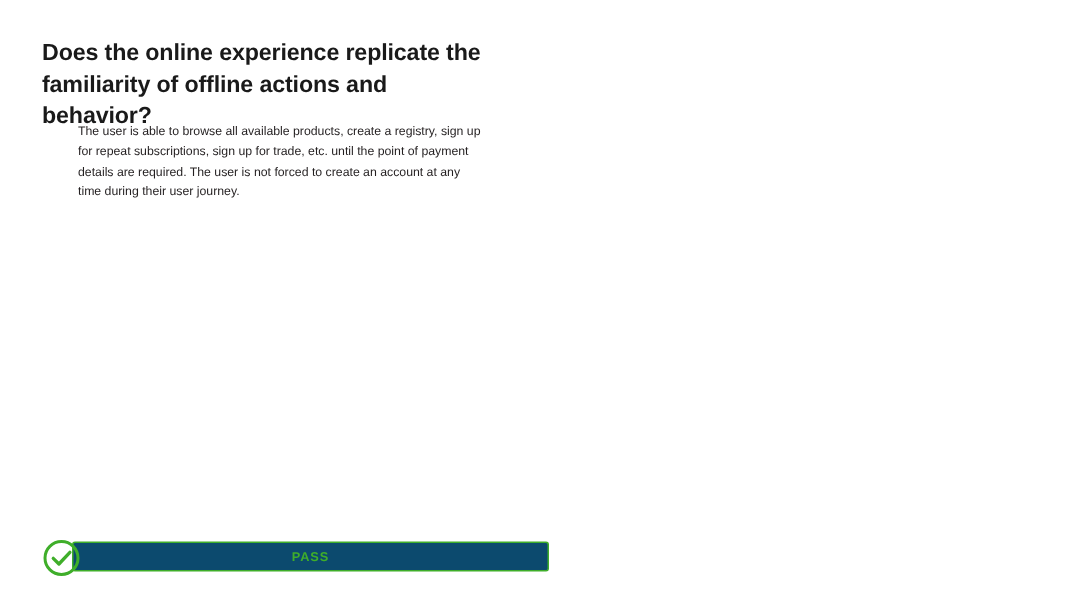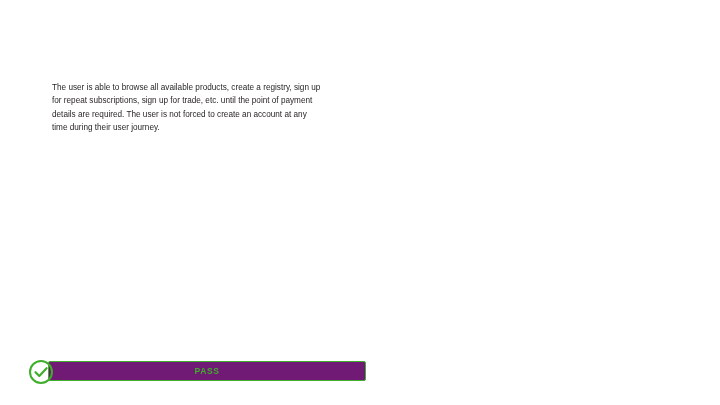--- a/index.html
+++ b/index.html
@@ -53,21 +53,21 @@
   }
 
   .status-bar {
     position: absolute;
     left: 20px;
     top: 0;
     right: 0;
     height: 20px;
     box-sizing: border-box;
     border: 1px solid #3fae2a;
-    background: #701a75;
+    background: #0c4a6e;
     border-radius: 2px;
     display: flex;
     align-items: center;
     justify-content: center;
   }
 
   .status-label {
     font-size: 8.5px;
     font-weight: bold;
     letter-spacing: 0.6px;
@@ -84,20 +84,21 @@
 
   .status-icon svg {
     display: block;
   }
 </style>
 </head>
 <body>
 
 <div class="page">
 
+  <div class="heading">Does the online experience replicate the familiarity of offline actions and behavior?</div>
 
   <div class="body-copy">The user is able to browse all available products, create a registry, sign up for repeat subscriptions, sign up for trade, etc. until the point of payment details are required. The user is not forced to create an account at any time during their user journey.</div>
 
   <div class="status-area">
 
     <div class="status-bar">
       <span class="status-label">PASS</span>
     </div>
 
     <div class="status-icon">

